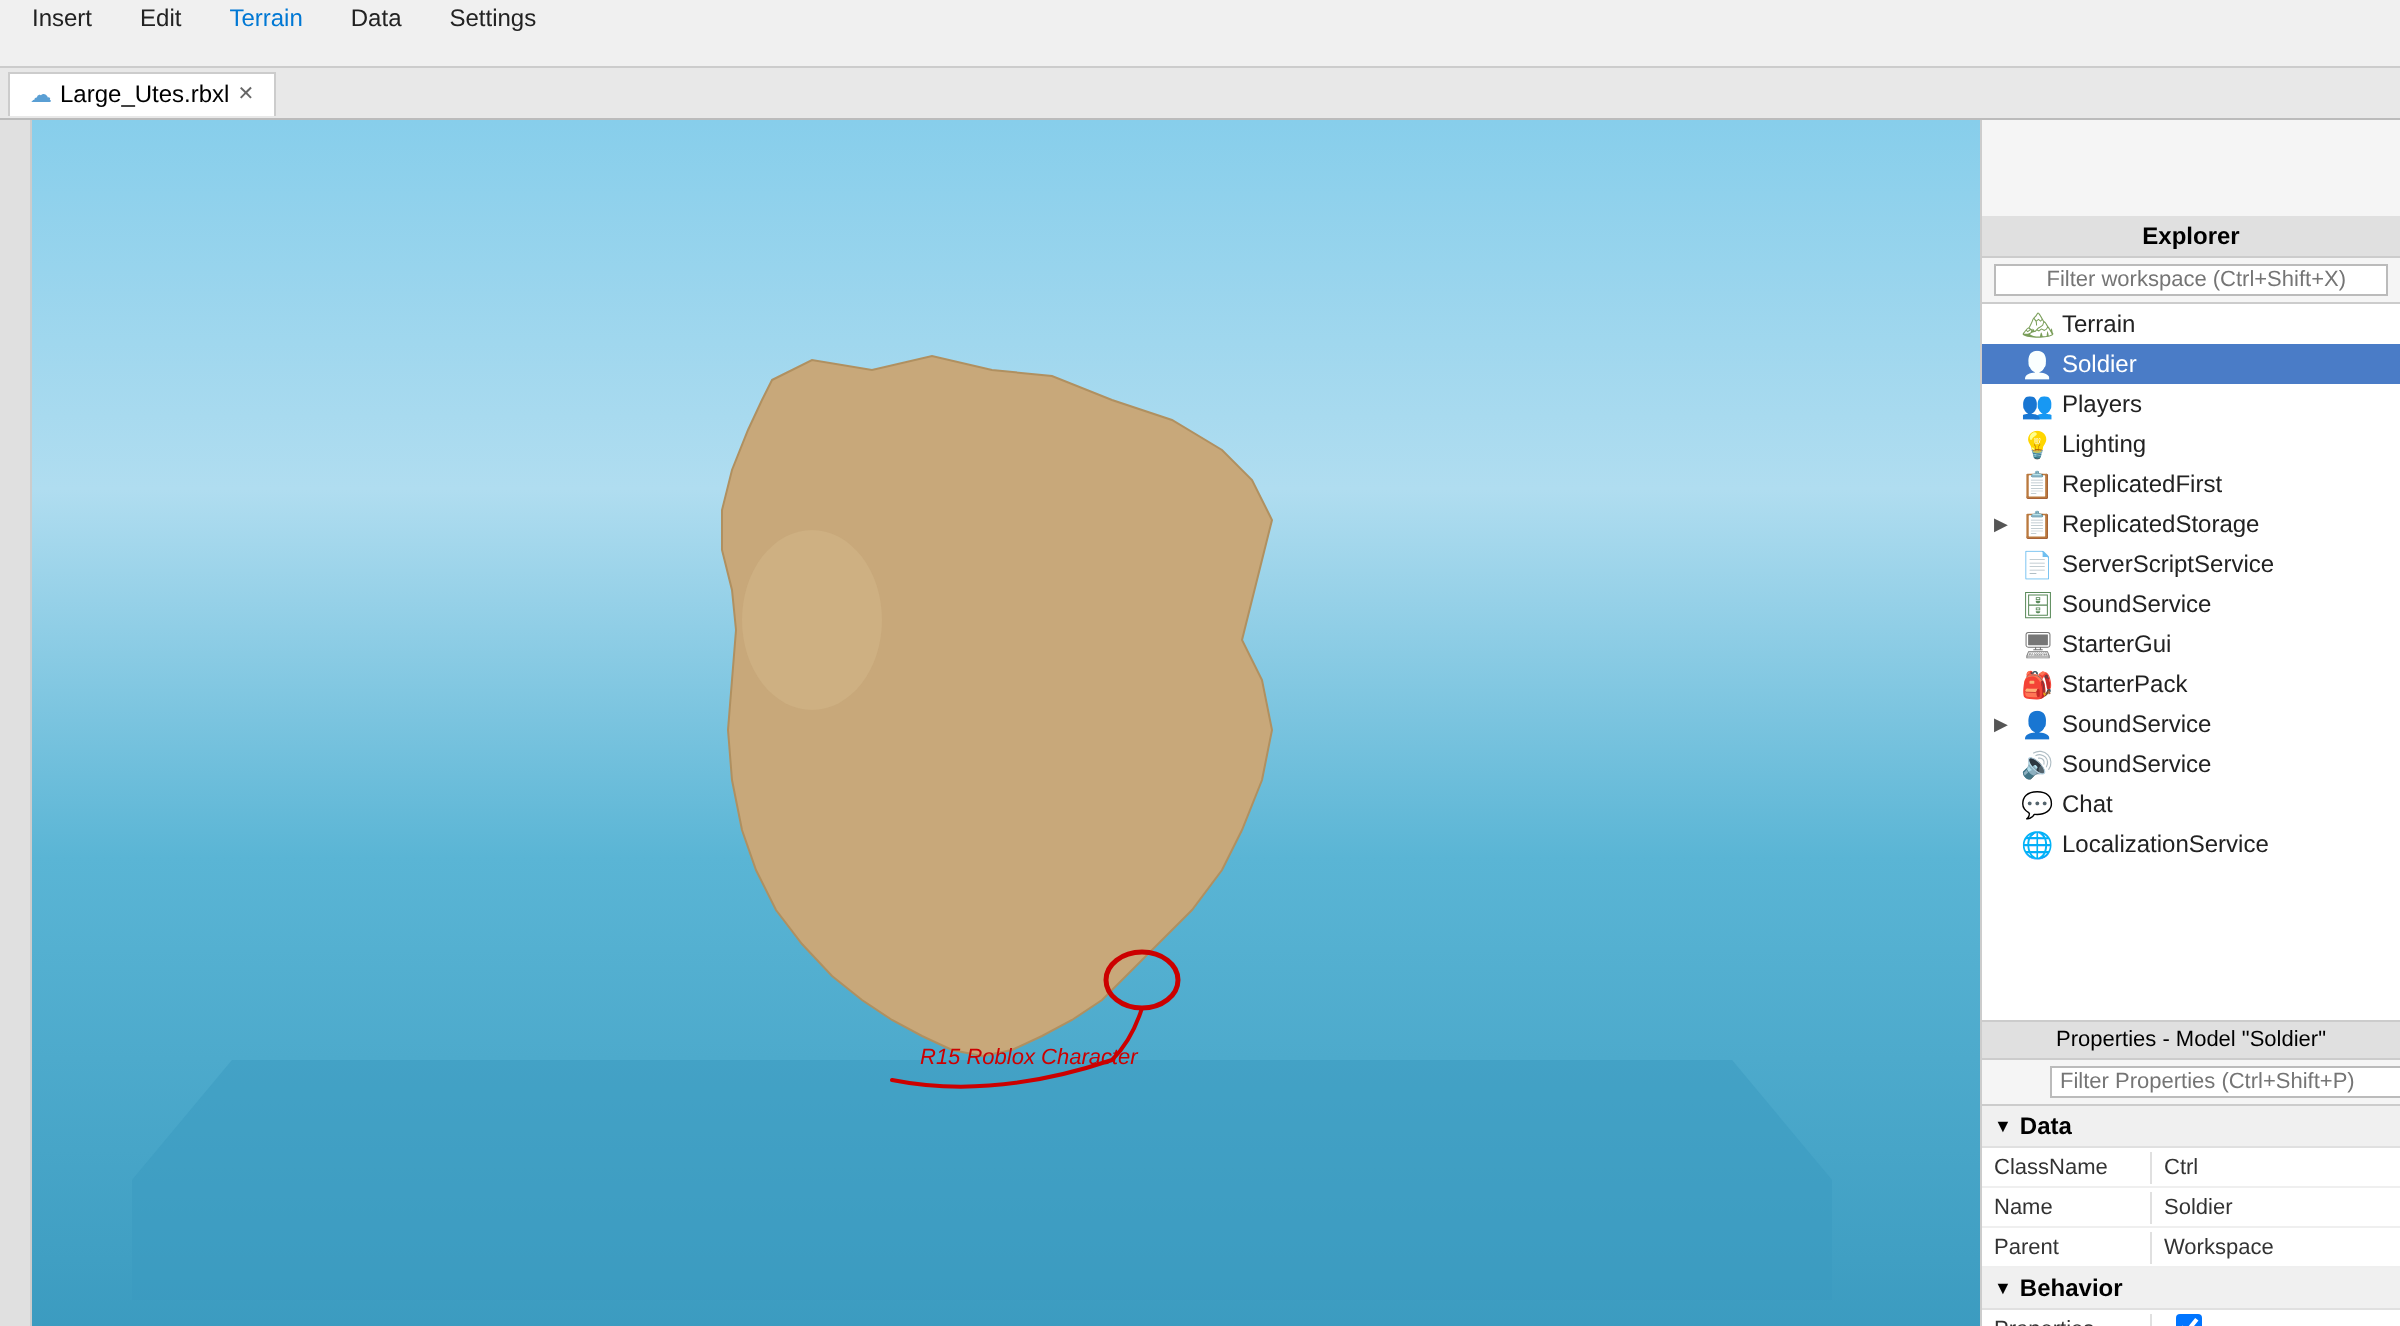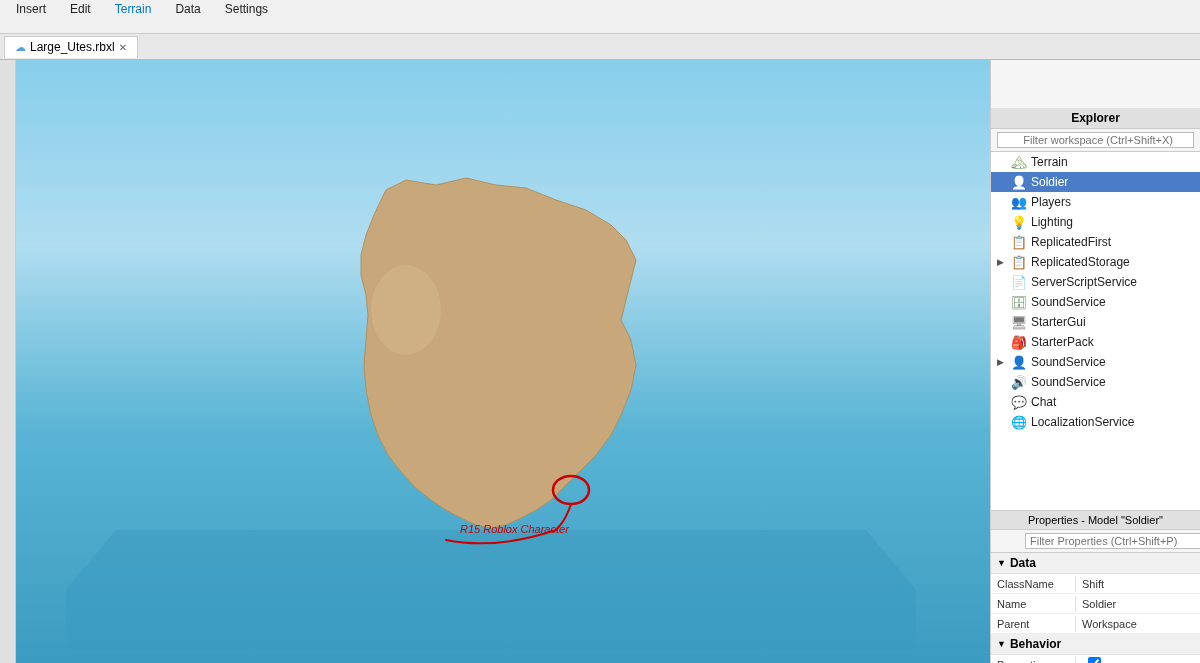--- a/index.html
+++ b/index.html
@@ -464,21 +464,21 @@
 
     <div id="properties-panel">
 
       <div class="prop-section-header">
         <span class="arrow">▼</span>
         <span>Data</span>
       </div>
 
       <div class="prop-row">
         <span class="prop-name">ClassName</span>
-        <span class="prop-value">Shift</span>
+        <span class="prop-value">Ctrl</span>
       </div>
       <div class="prop-row">
         <span class="prop-name">Name</span>
         <span class="prop-value">Soldier</span>
       </div>
       <div class="prop-row">
         <span class="prop-name">Parent</span>
         <span class="prop-value">Workspace</span>
       </div>
 

